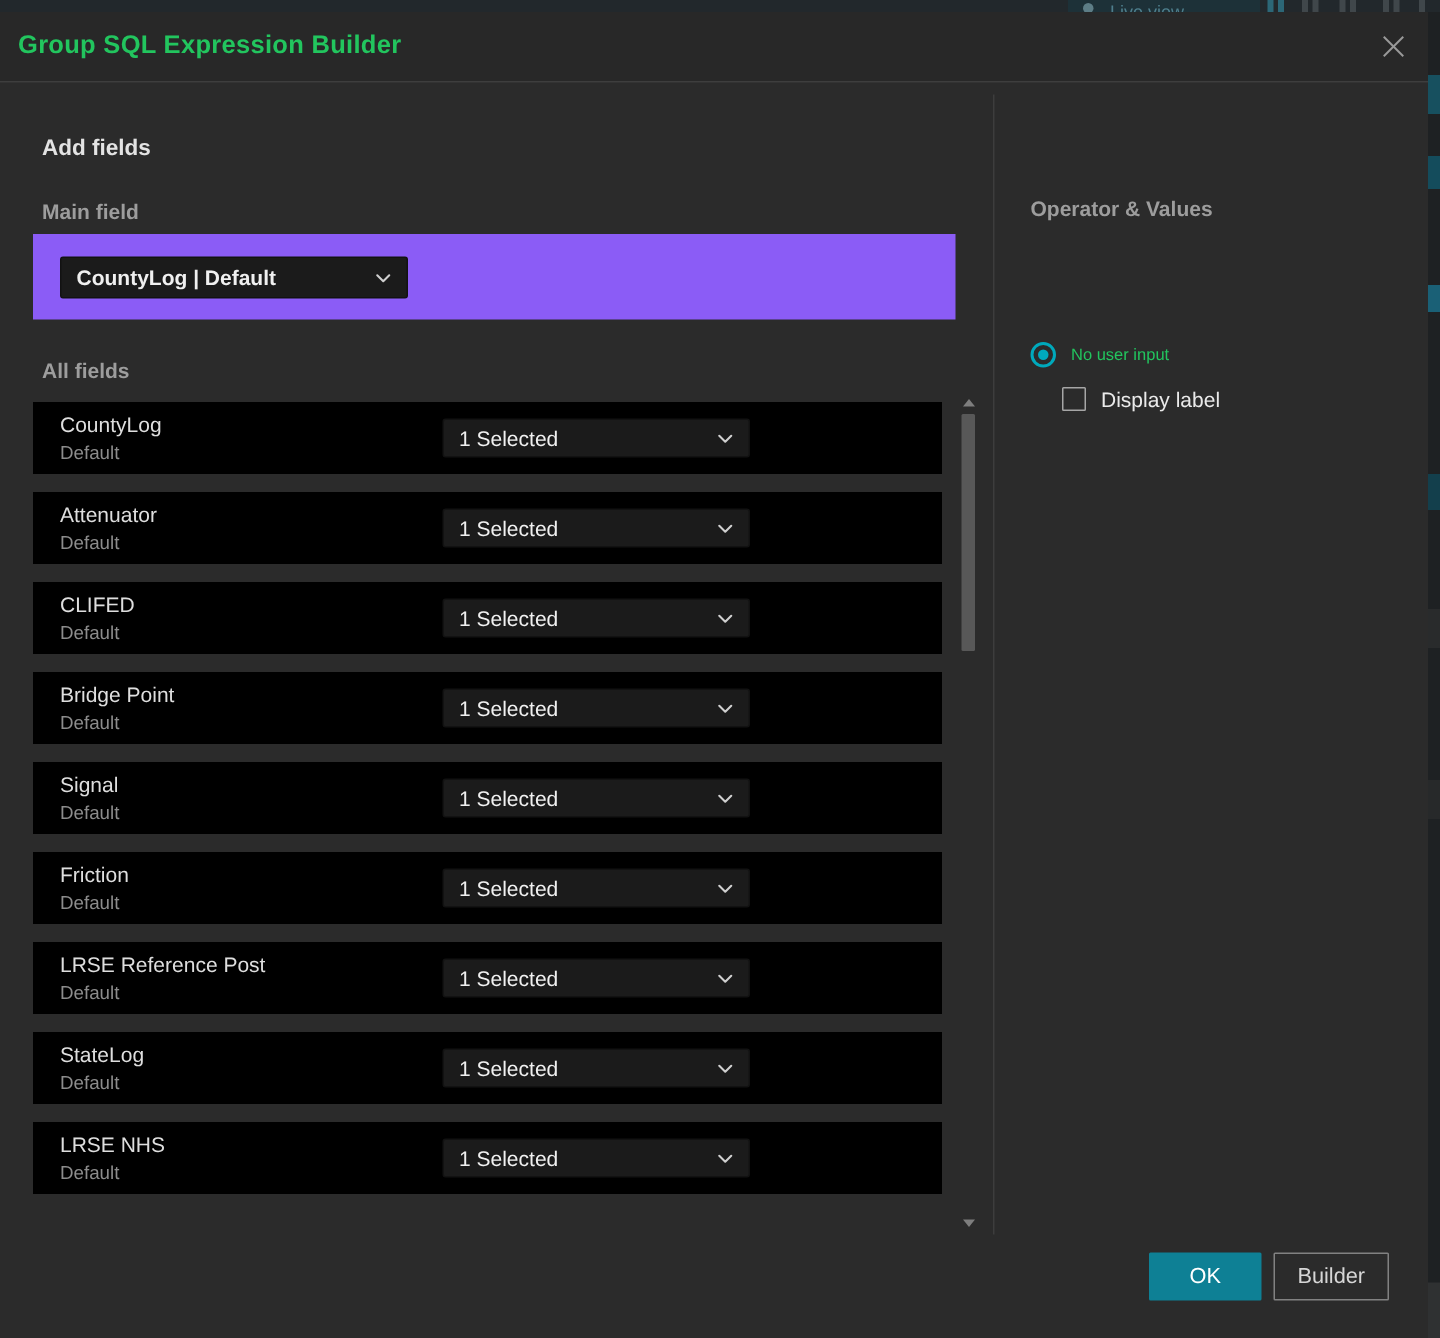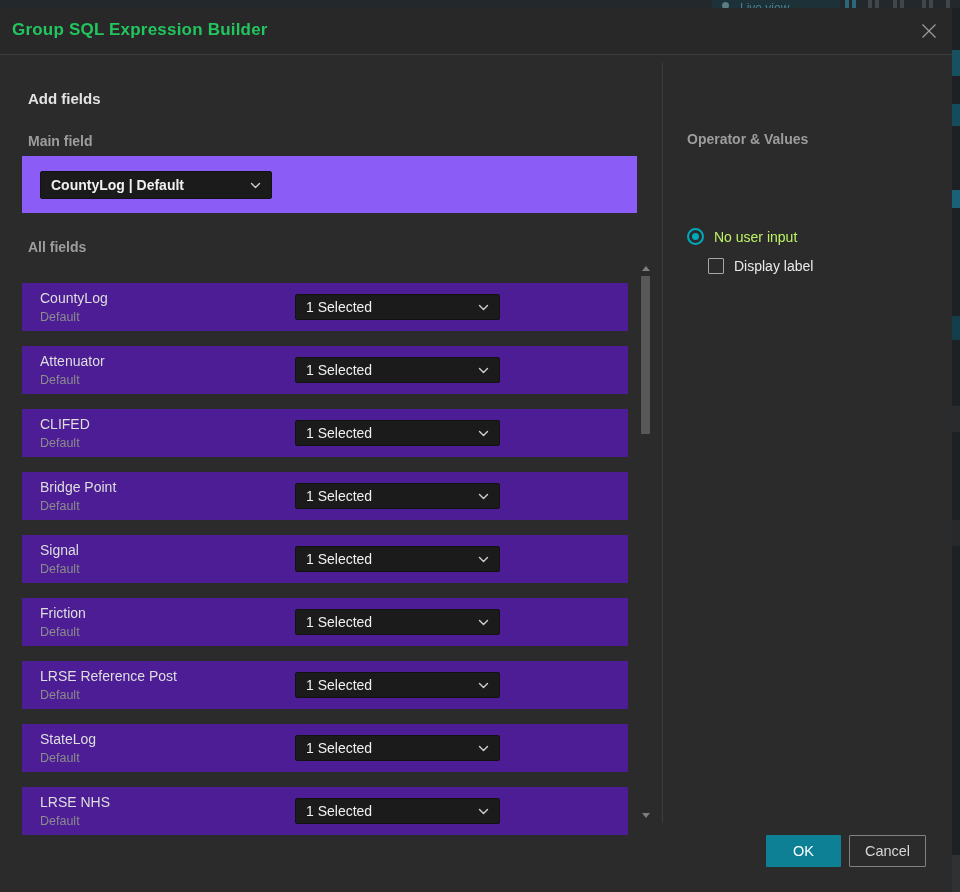--- a/index.html
+++ b/index.html
@@ -27,39 +27,39 @@
   .sublabel{position:absolute;left:28px;font-size:14px;font-weight:600;color:#9d9d9d;}
 
   .panel{position:absolute;background:#8b5cf6;font-weight:bold;}
   .dd{position:absolute;background:#1b1b1b;border:1px solid #121212;border-radius:2px;
       display:flex;align-items:center;padding:0 10px;box-sizing:border-box;cursor:pointer;}
   .dd-text{font-size:14px;color:#f0f0f0;white-space:nowrap;overflow:hidden;flex:1;}
   .dd .cal{margin-right:9px;flex:0 0 auto;}
   .chev{flex:0 0 auto;margin-left:8px;}
 
   .fields-list{position:absolute;left:22px;top:260px;width:606px;}
-  .row{position:relative;width:606px;height:48px;background:#4c1d95;margin-bottom:12px;margin-top:15px;}
+  .row{position:relative;width:606px;height:48px;background:#000000;margin-bottom:12px;}
   .row-name{position:absolute;left:18px;top:7px;font-size:14px;color:#dedede;}
   .row-sub{position:absolute;left:18px;top:27px;font-size:12.5px;color:#8c8c8c;}
   .row-dd{left:273px;top:11px;width:205px;height:26px;}
 
   .scrollbar{position:absolute;left:639px;top:256px;width:14px;height:556px;}
   .sb-arrow-up{position:absolute;left:3px;top:2px;width:0;height:0;
       border-left:4px solid transparent;border-right:4px solid transparent;border-bottom:5px solid #7e7e7e;}
   .sb-thumb{position:absolute;left:2px;top:12px;width:9px;height:158px;background:#585858;border-radius:1px;}
   .sb-arrow-down{position:absolute;left:3px;bottom:2px;width:0;height:0;
       border-left:4px solid transparent;border-right:4px solid transparent;border-top:5px solid #7e7e7e;}
 
   .v-divider{position:absolute;left:662px;top:55px;width:1px;height:760px;background:#3d3d3d;}
 
   .radio-row{position:absolute;left:687px;top:220px;display:flex;align-items:center;cursor:pointer;}
   .radio-outer{width:13px;height:13px;border-radius:50%;border:2.5px solid #00a9bc;
       display:flex;align-items:center;justify-content:center;background:#2b2b2b;}
   .radio-dot{width:7px;height:7px;border-radius:50%;background:#00a9bc;}
-  .radio-label{margin-left:10px;font-size:14px;color:#bef264;}
+  .radio-label{margin-left:10px;font-size:11px;color:#22c55e;}
 
   .checkbox-row{position:absolute;left:708px;top:250px;display:flex;align-items:center;cursor:pointer;}
   .checkbox-box{width:14px;height:14px;border:1.5px solid #a6a6a6;border-radius:1px;background:transparent;}
   .checkbox-label{margin-left:10px;font-size:14px;color:#eaeaea;}
 
   .footer{position:absolute;right:26px;top:827px;display:flex;gap:8px;padding-left:36px;}
   .btn{height:32px;display:flex;align-items:center;justify-content:center;
        font-size:14.5px;box-sizing:border-box;cursor:pointer;border-radius:1px;}
   .btn-ok{width:75px;background:#0e8095;color:#ffffff;}
   .btn-cancel{width:77px;background:transparent;border:1px solid #818181;color:#d6d6d6;}
@@ -240,17 +240,17 @@
       <span class="radio-label">No user input</span>
     </div>
 
     <div class="checkbox-row">
       <span class="checkbox-box"></span>
       <span class="checkbox-label">Display label</span>
     </div>
 
     <div class="footer">
       <div class="btn btn-ok">OK</div>
-      <div class="btn btn-cancel">Cancel</div>
+      <div class="btn btn-cancel">Builder</div>
     </div>
 
   </div>
 </div>
 
 </body></html>

